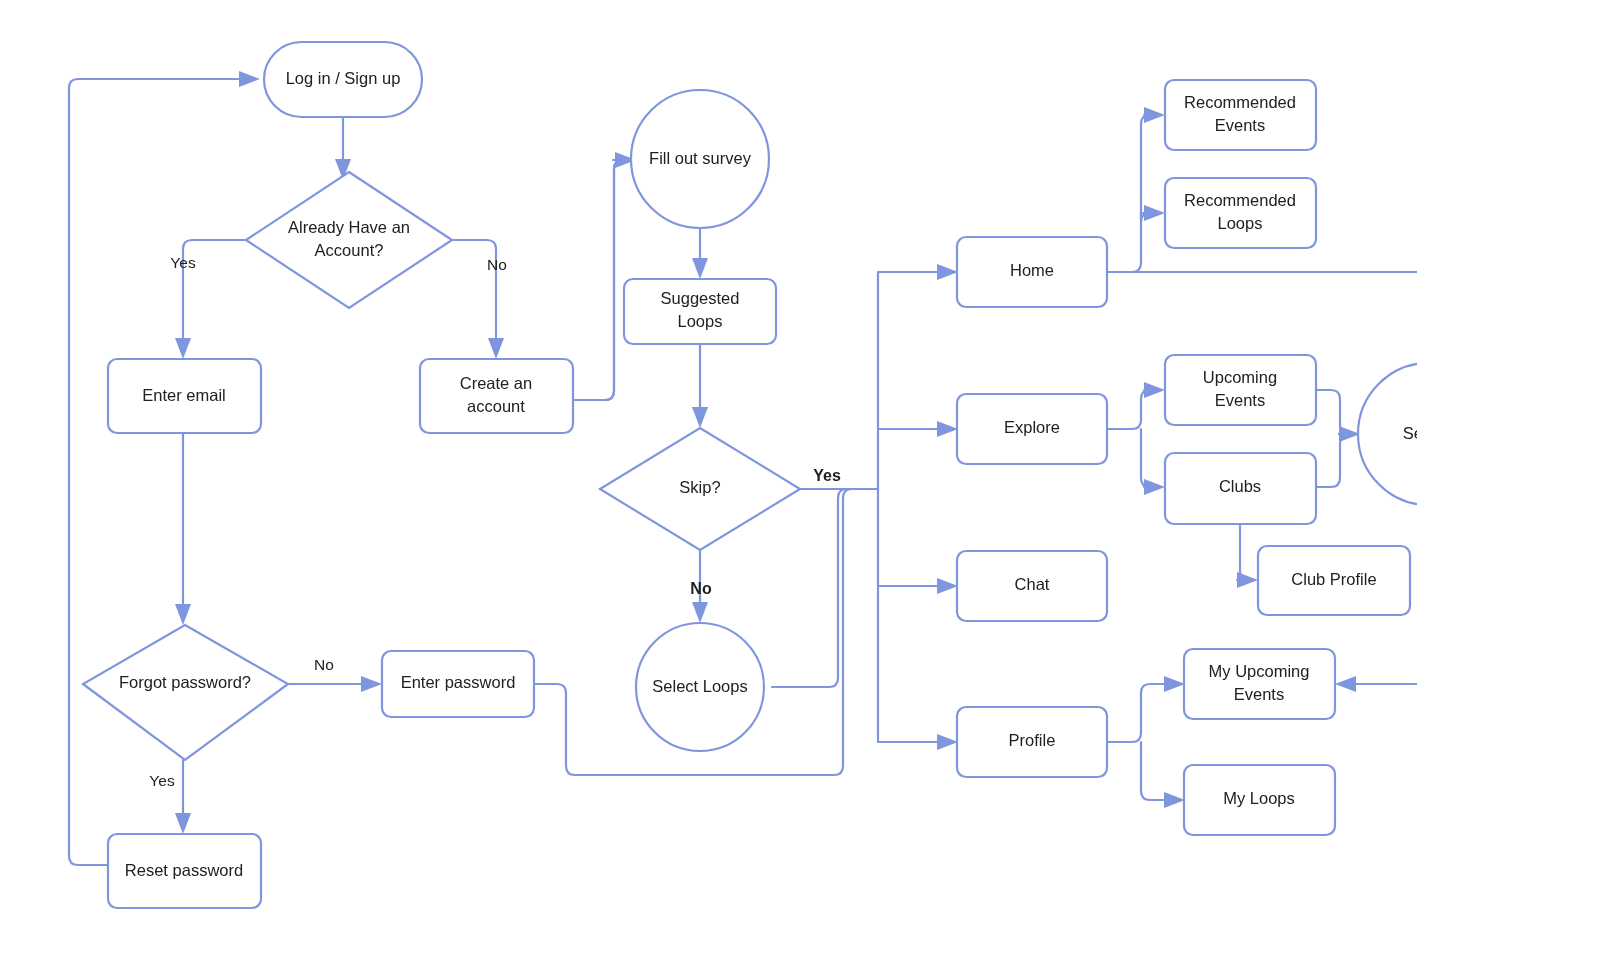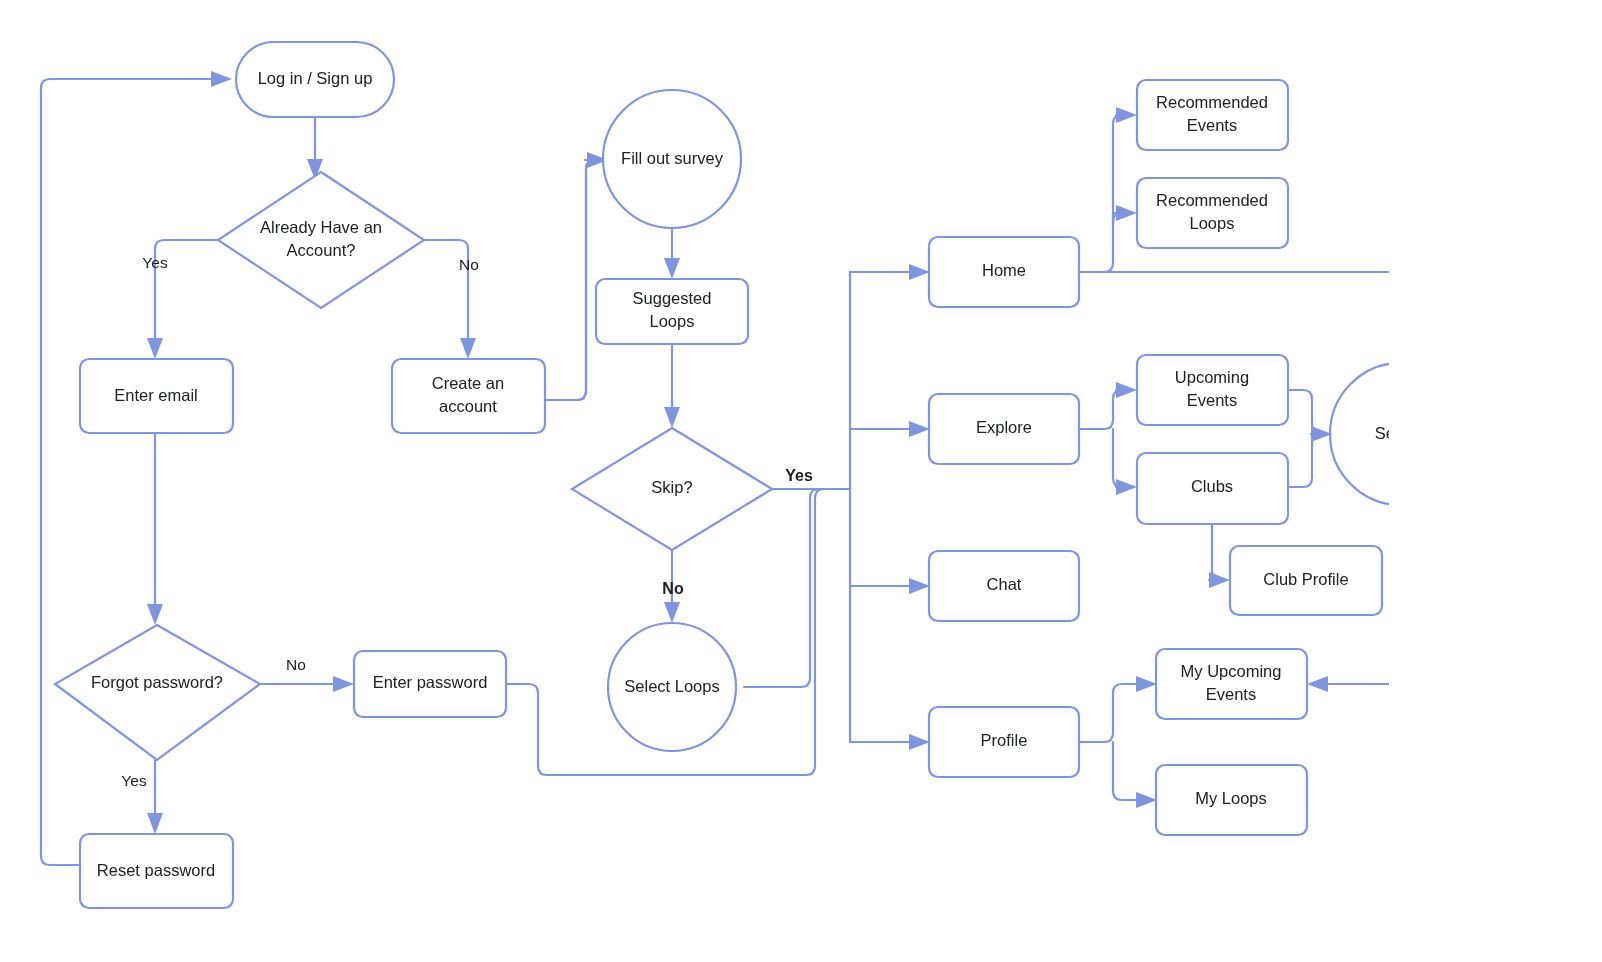--- a/index.html
+++ b/index.html
@@ -7,20 +7,21 @@
     padding: 0;
     background: #ffffff;
   }
   #canvas-wrap {
     position: relative;
     width: 1389px;
     height: 962px;
     background: #ffffff;
     overflow: hidden;
     font-family: "Liberation Sans", sans-serif;
+    margin-left: 28px;
   }
   svg#flow {
     position: absolute;
     top: 0; left: 0;
     width: 1602px;
     height: 962px;
   }
   .node-shape {
     fill: #ffffff;
     stroke: #7f95de;

